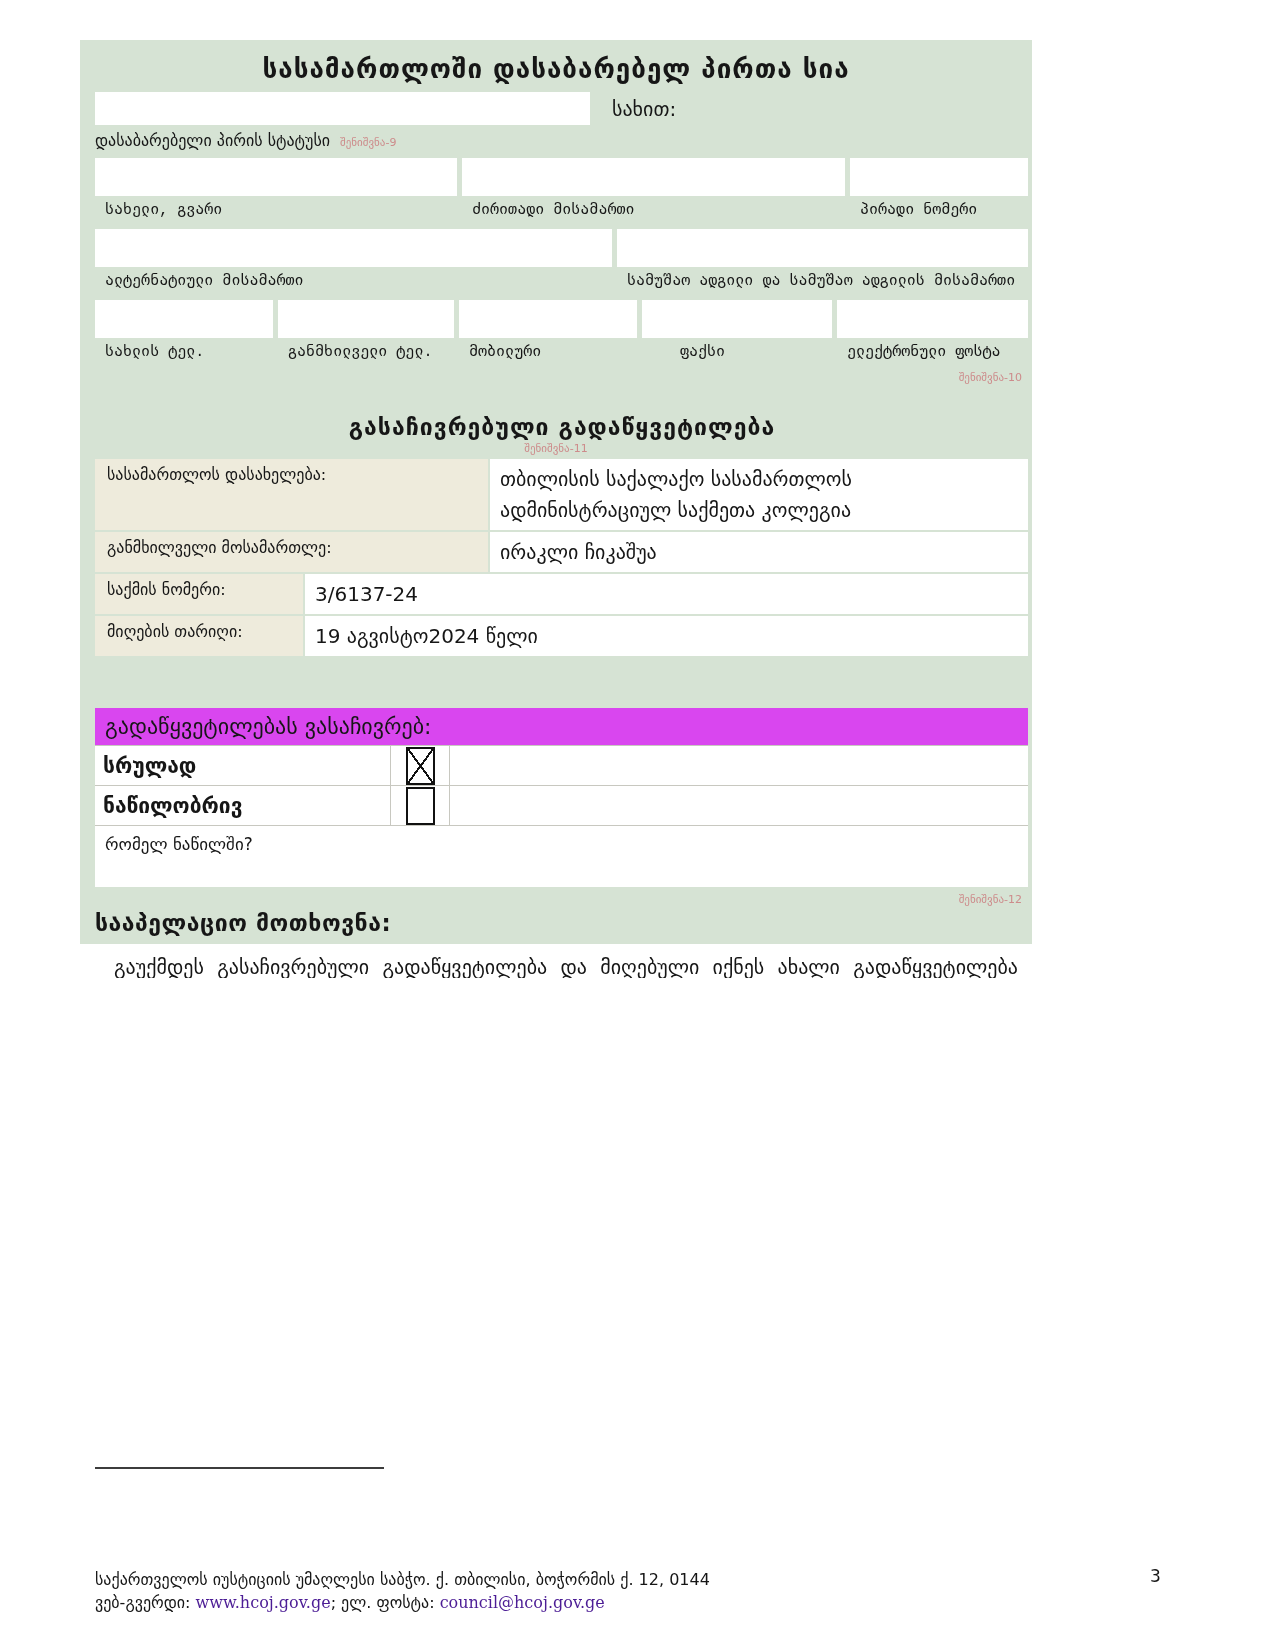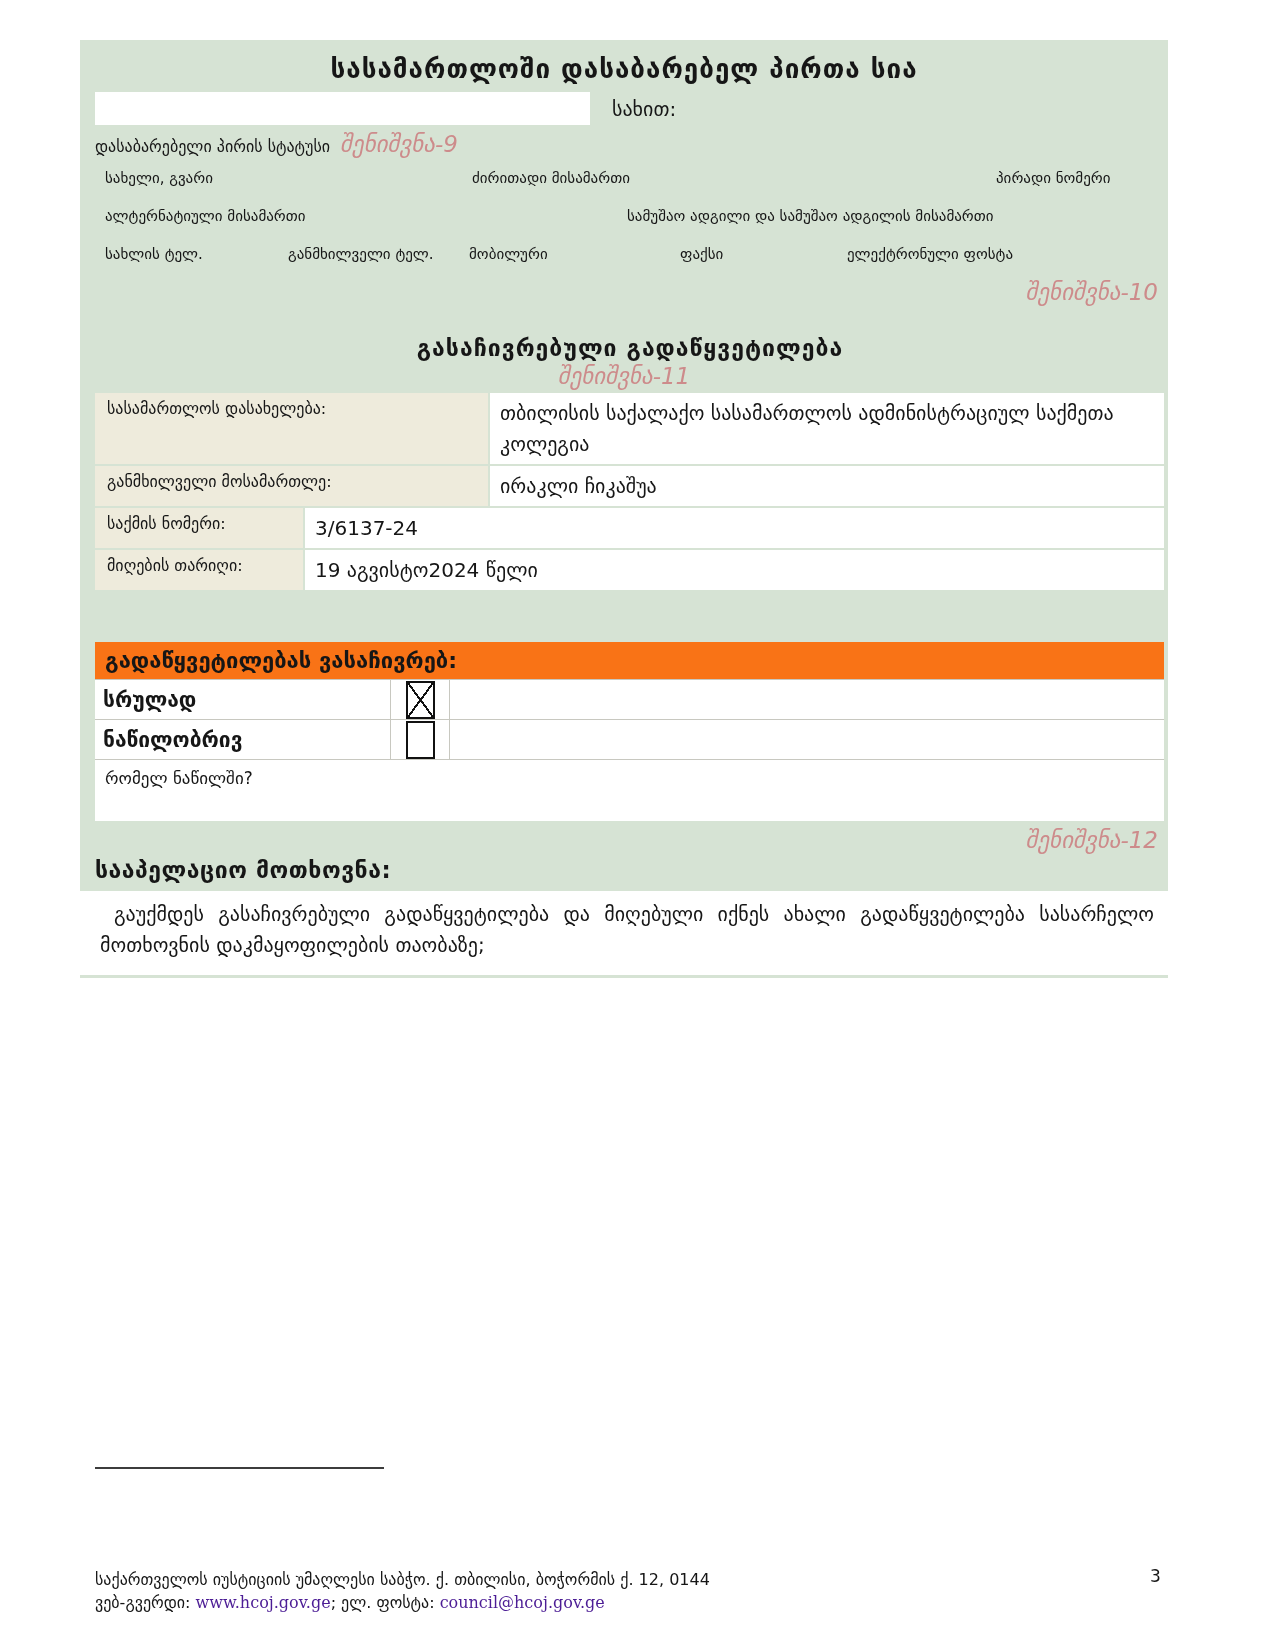--- a/index.html
+++ b/index.html
@@ -1,43 +1,43 @@
 <!DOCTYPE html>
 <html><head>
 <meta charset="utf-8">
 <style>
   html,body{margin:0;padding:0;background:#ffffff;}
   .page{position:relative;width:1275px;height:1650px;background:#ffffff;
         font-family:"DejaVu Sans",sans-serif;color:#161616;overflow:hidden;}
-  .panel{position:absolute;left:80px;top:40px;width:1088px;height:938px;
+  .panel{position:absolute;left:80px;top:40px;width:952px;height:938px;
          background:#d6e3d4;box-sizing:border-box;overflow:hidden;}
   .doc-title{margin:14px 0 8px 0;text-align:center;font-size:26px;font-weight:bold;letter-spacing:1px;}
   .sect-title{margin:30px 0 2px 12px;text-align:center;font-size:23px;font-weight:bold;letter-spacing:1px;}
-  .note{color:#cd8b8b;font-style:italic;font-size:23px;}
+  .note{color:#cd8b8b;font-size:11px;}
   .note-right{text-align:right;padding-right:10px;}
   .note-center{text-align:center;}
   .inrow{margin:4px 0 0 15px;display:flex;align-items:center;}
   .wbox{background:#ffffff;height:33px;}
   .role-box{width:495px;}
   .role-label{margin-left:22px;font-size:20px;}
   .status-line{margin:6px 0 8px 15px;font-size:16px;}
   .status-line .note{margin-left:10px;}
   .fgrid{display:flex;gap:5px;margin:0 4px 0 15px;}
-  .fcol{display:flex;flex-direction:row;}
+  .fcol{display:flex;flex-direction:column;font-family:Liberation Mono, monospace;}
   .fbox{background:#ffffff;height:38px;}
   .flabel{font-size:15px;padding:4px 0 10px 10px;white-space:nowrap;}
   .tbl{margin:4px 4px 0 15px;display:flex;flex-direction:column;gap:2px;}
   .trow{display:flex;gap:2px;}
   .tlabel{background:#eeebdc;font-size:16px;padding:6px 6px 4px 12px;box-sizing:border-box;flex-shrink:0;}
   .tvalue{background:#ffffff;flex:1;font-size:20px;padding:5px 10px 4px 10px;line-height:1.55;}
   .wide-label{width:393px;}
   .narrow-label{width:208px;}
   .spacer{height:52px;}
   .scope{margin:0 4px 0 15px;}
-  .scope-header{background:#f97316;font-size:22px;font-weight:bold;padding:6px 0 6px 10px;}
+  .scope-header{background:#d946ef;font-size:22px;font-weight:normal;padding:6px 0 6px 10px;}
   .scope-row{display:flex;background:#ffffff;border-top:1px solid #c8c8c0;min-height:39px;align-items:center;}
   .scope-label{width:295px;font-size:21px;font-weight:bold;padding-left:8px;box-sizing:border-box;}
   .cbcell{width:58px;border-left:1px solid #c8c8c0;border-right:1px solid #c8c8c0;align-self:stretch;
           display:flex;align-items:center;justify-content:center;}
   .checkbox{position:relative;width:25px;height:34px;border:2px solid #111;background:#fff;}
   .checkbox.checked::before{content:"";position:absolute;inset:0;
      background:
        linear-gradient(to bottom right,transparent calc(50% - 1px),#111 calc(50% - 1px),#111 calc(50% + 1px),transparent calc(50% + 1px)),
        linear-gradient(to bottom left,transparent calc(50% - 1px),#111 calc(50% - 1px),#111 calc(50% + 1px),transparent calc(50% + 1px));}
   .scope-rest{flex:1;align-self:stretch;background:#fff;}

